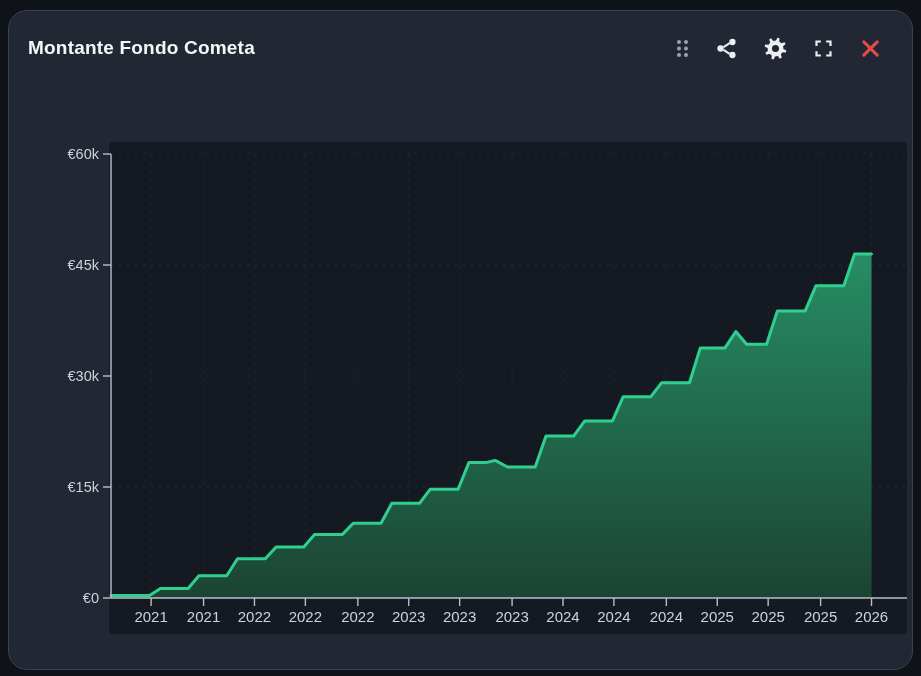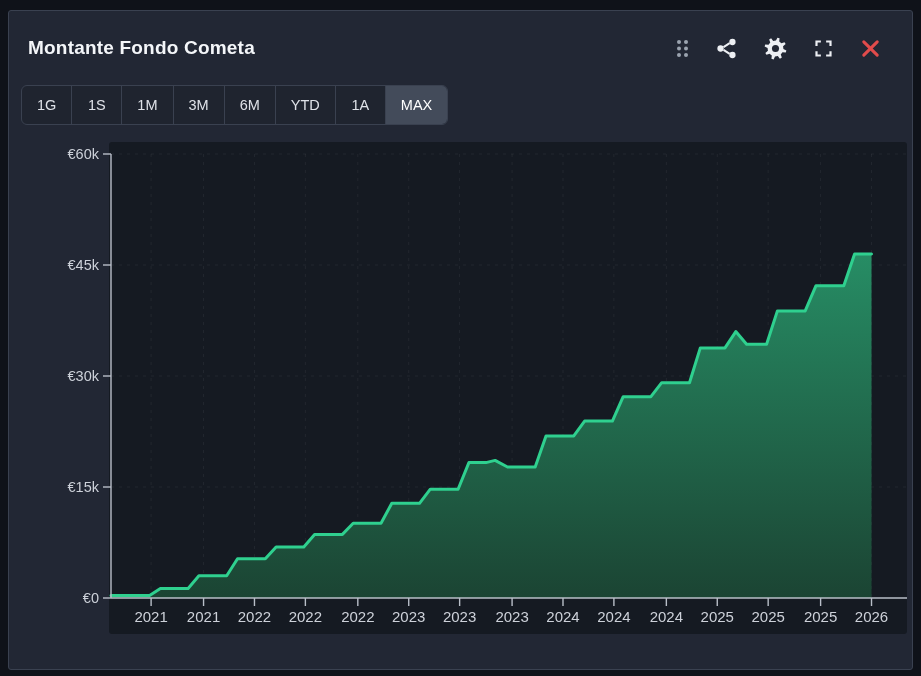--- a/index.html
+++ b/index.html
@@ -3,21 +3,21 @@
 <meta charset="utf-8">
 <style>
   html,body{margin:0;padding:0;}
   body{
     width:921px;height:676px;overflow:hidden;position:relative;
     background:#0f1219;
     font-family:"Liberation Sans",sans-serif;
   }
   .card{
     position:absolute;left:8px;top:10px;width:905px;height:660px;
-    background:#222734;border:1px solid #3a4150;border-radius:3px;
+    background:#222734;border:1px solid #3a4150;border-radius:19px;
     box-sizing:border-box;
   }
   .card-header{
     position:absolute;left:0;right:0;top:0;height:68px;
     display:flex;align-items:center;
     padding:6px 30px 0 19px;box-sizing:border-box;
   }
   .panel-title{
     flex:1;margin:0;color:#f4f6f9;font-size:19px;font-weight:700;letter-spacing:.2px;
   }
@@ -88,30 +88,20 @@
         <svg width="23" height="23" viewBox="0 0 24 24">
           <g stroke="#e14b4b" stroke-width="3.2" stroke-linecap="round">
             <line x1="5" y1="5" x2="19" y2="19"></line>
             <line x1="19" y1="5" x2="5" y2="19"></line>
           </g>
         </svg>
       </span>
     </div>
   </div>
 
-  <div class="toolbar" id="toolbar">
-      <button class="range-btn">1G</button>
-      <button class="range-btn">1S</button>
-      <button class="range-btn">1M</button>
-      <button class="range-btn">3M</button>
-      <button class="range-btn">6M</button>
-      <button class="range-btn">YTD</button>
-      <button class="range-btn">1A</button>
-      <button class="range-btn selected">MAX</button>
-    </div>
 
   <svg id="chart-svg" width="903" height="656" viewBox="0 0 903 656">
       <rect x="100" y="131" width="798" height="492" rx="3" fill="#151a22"></rect>
       <defs>
         <linearGradient id="areaGrad" x1="0" y1="143" x2="0" y2="587" gradientUnits="userSpaceOnUse">
           <stop offset="0" stop-color="#2aa273"></stop>
           <stop offset="1" stop-color="#1b4433"></stop>
         </linearGradient>
       </defs>
       <g stroke="rgba(255,255,255,0.06)" stroke-dasharray="3 5">

